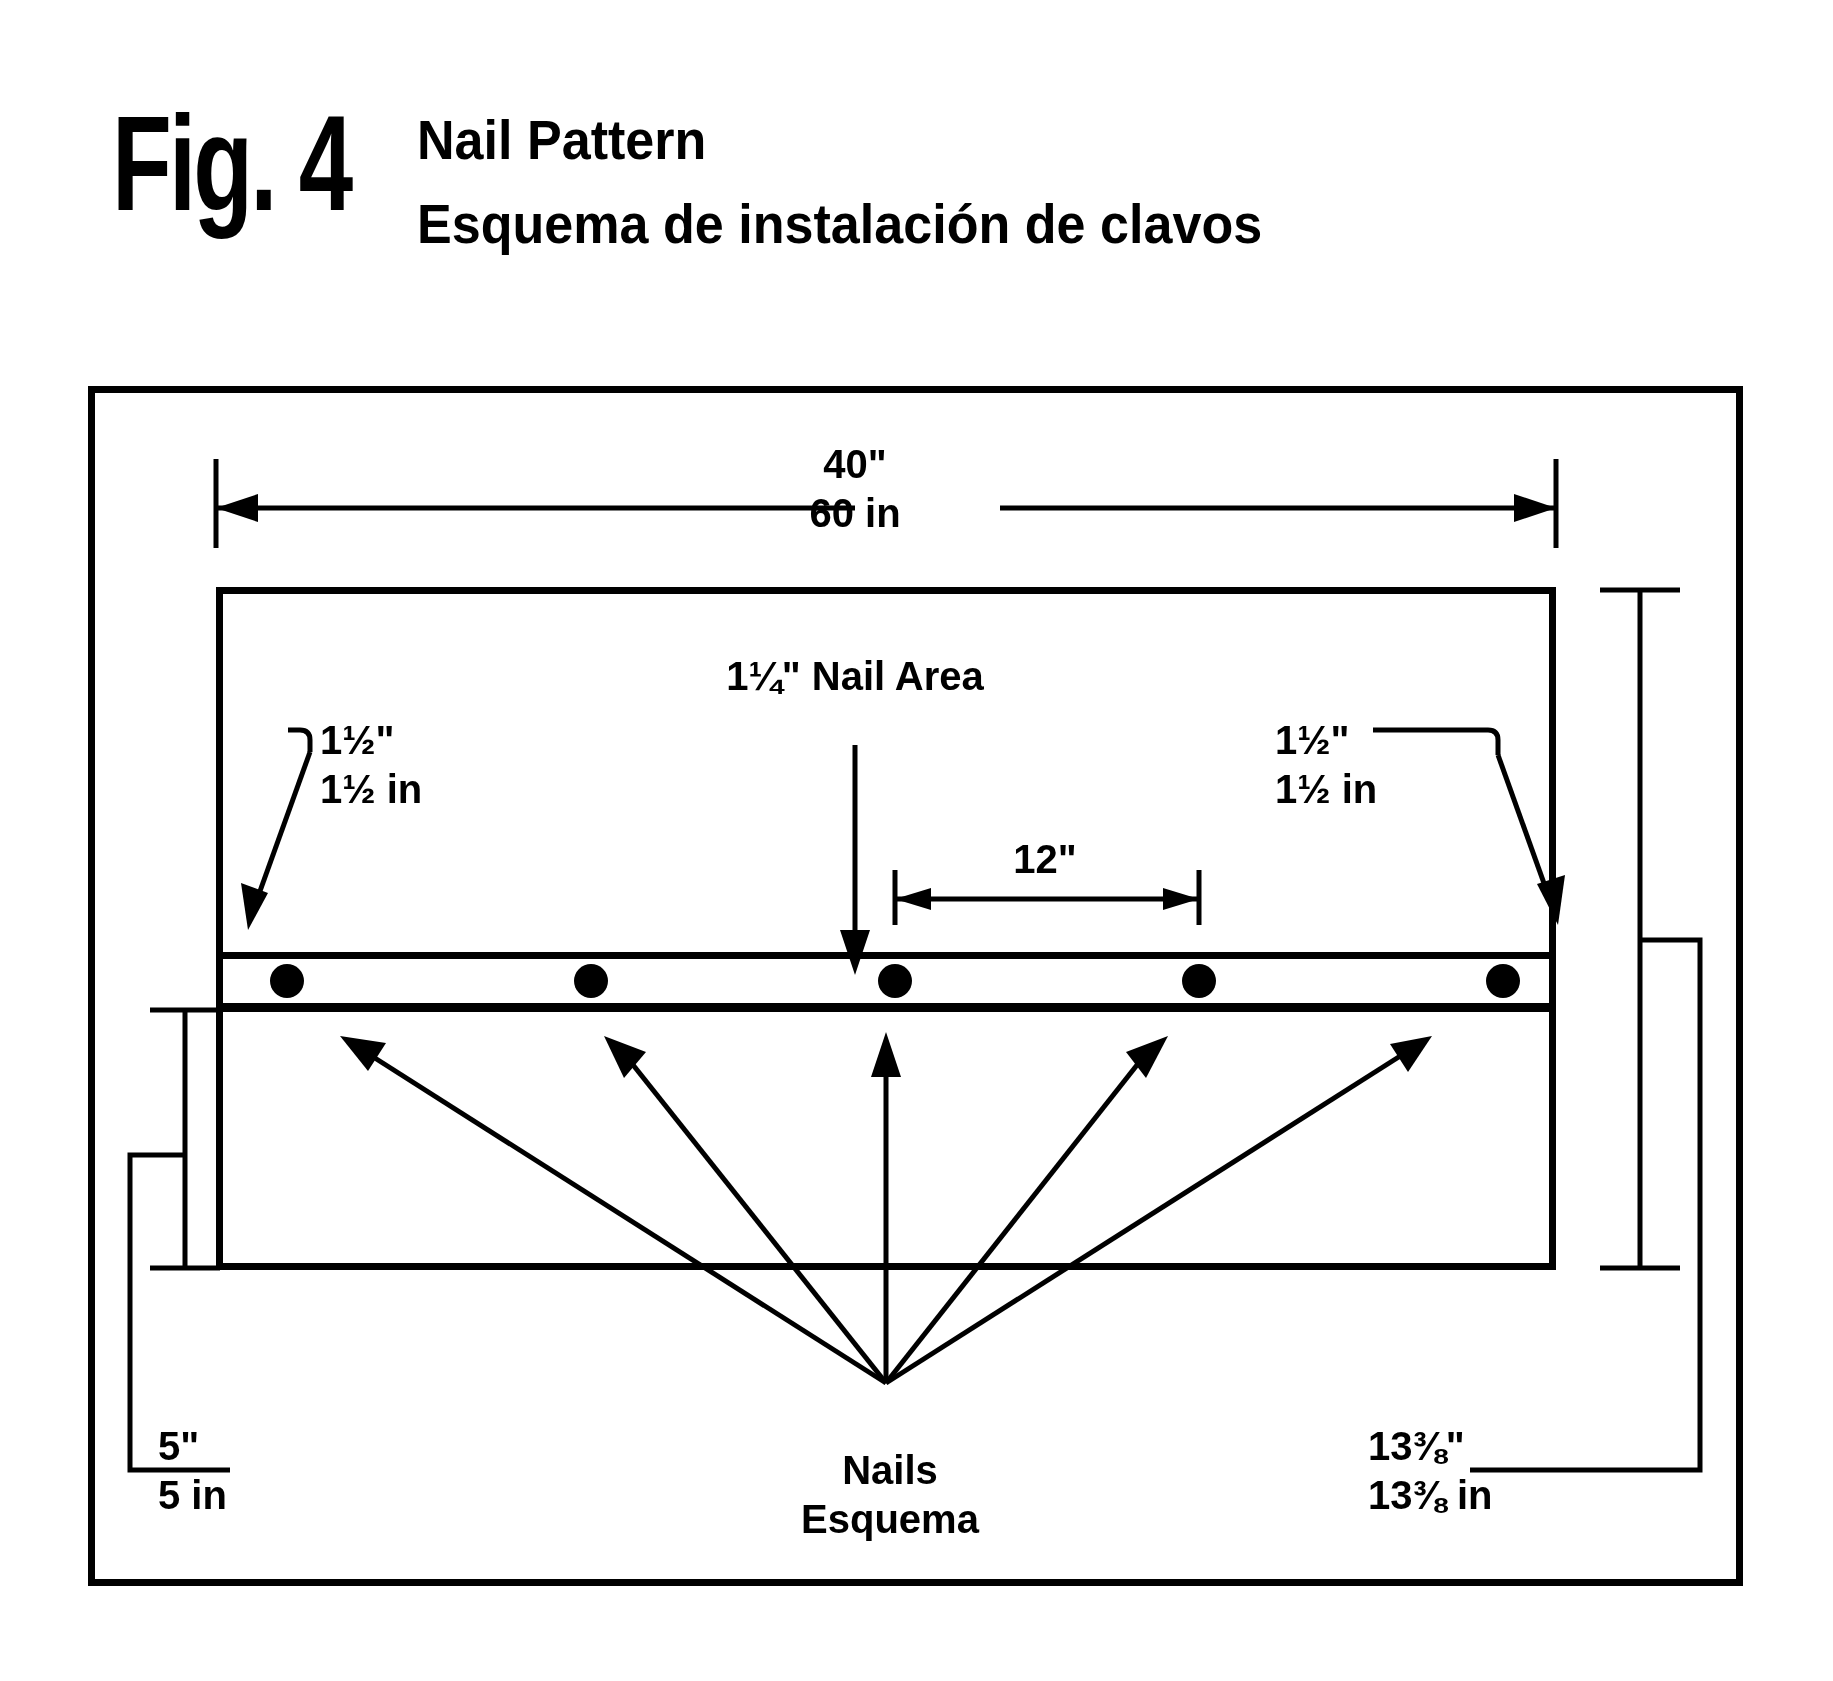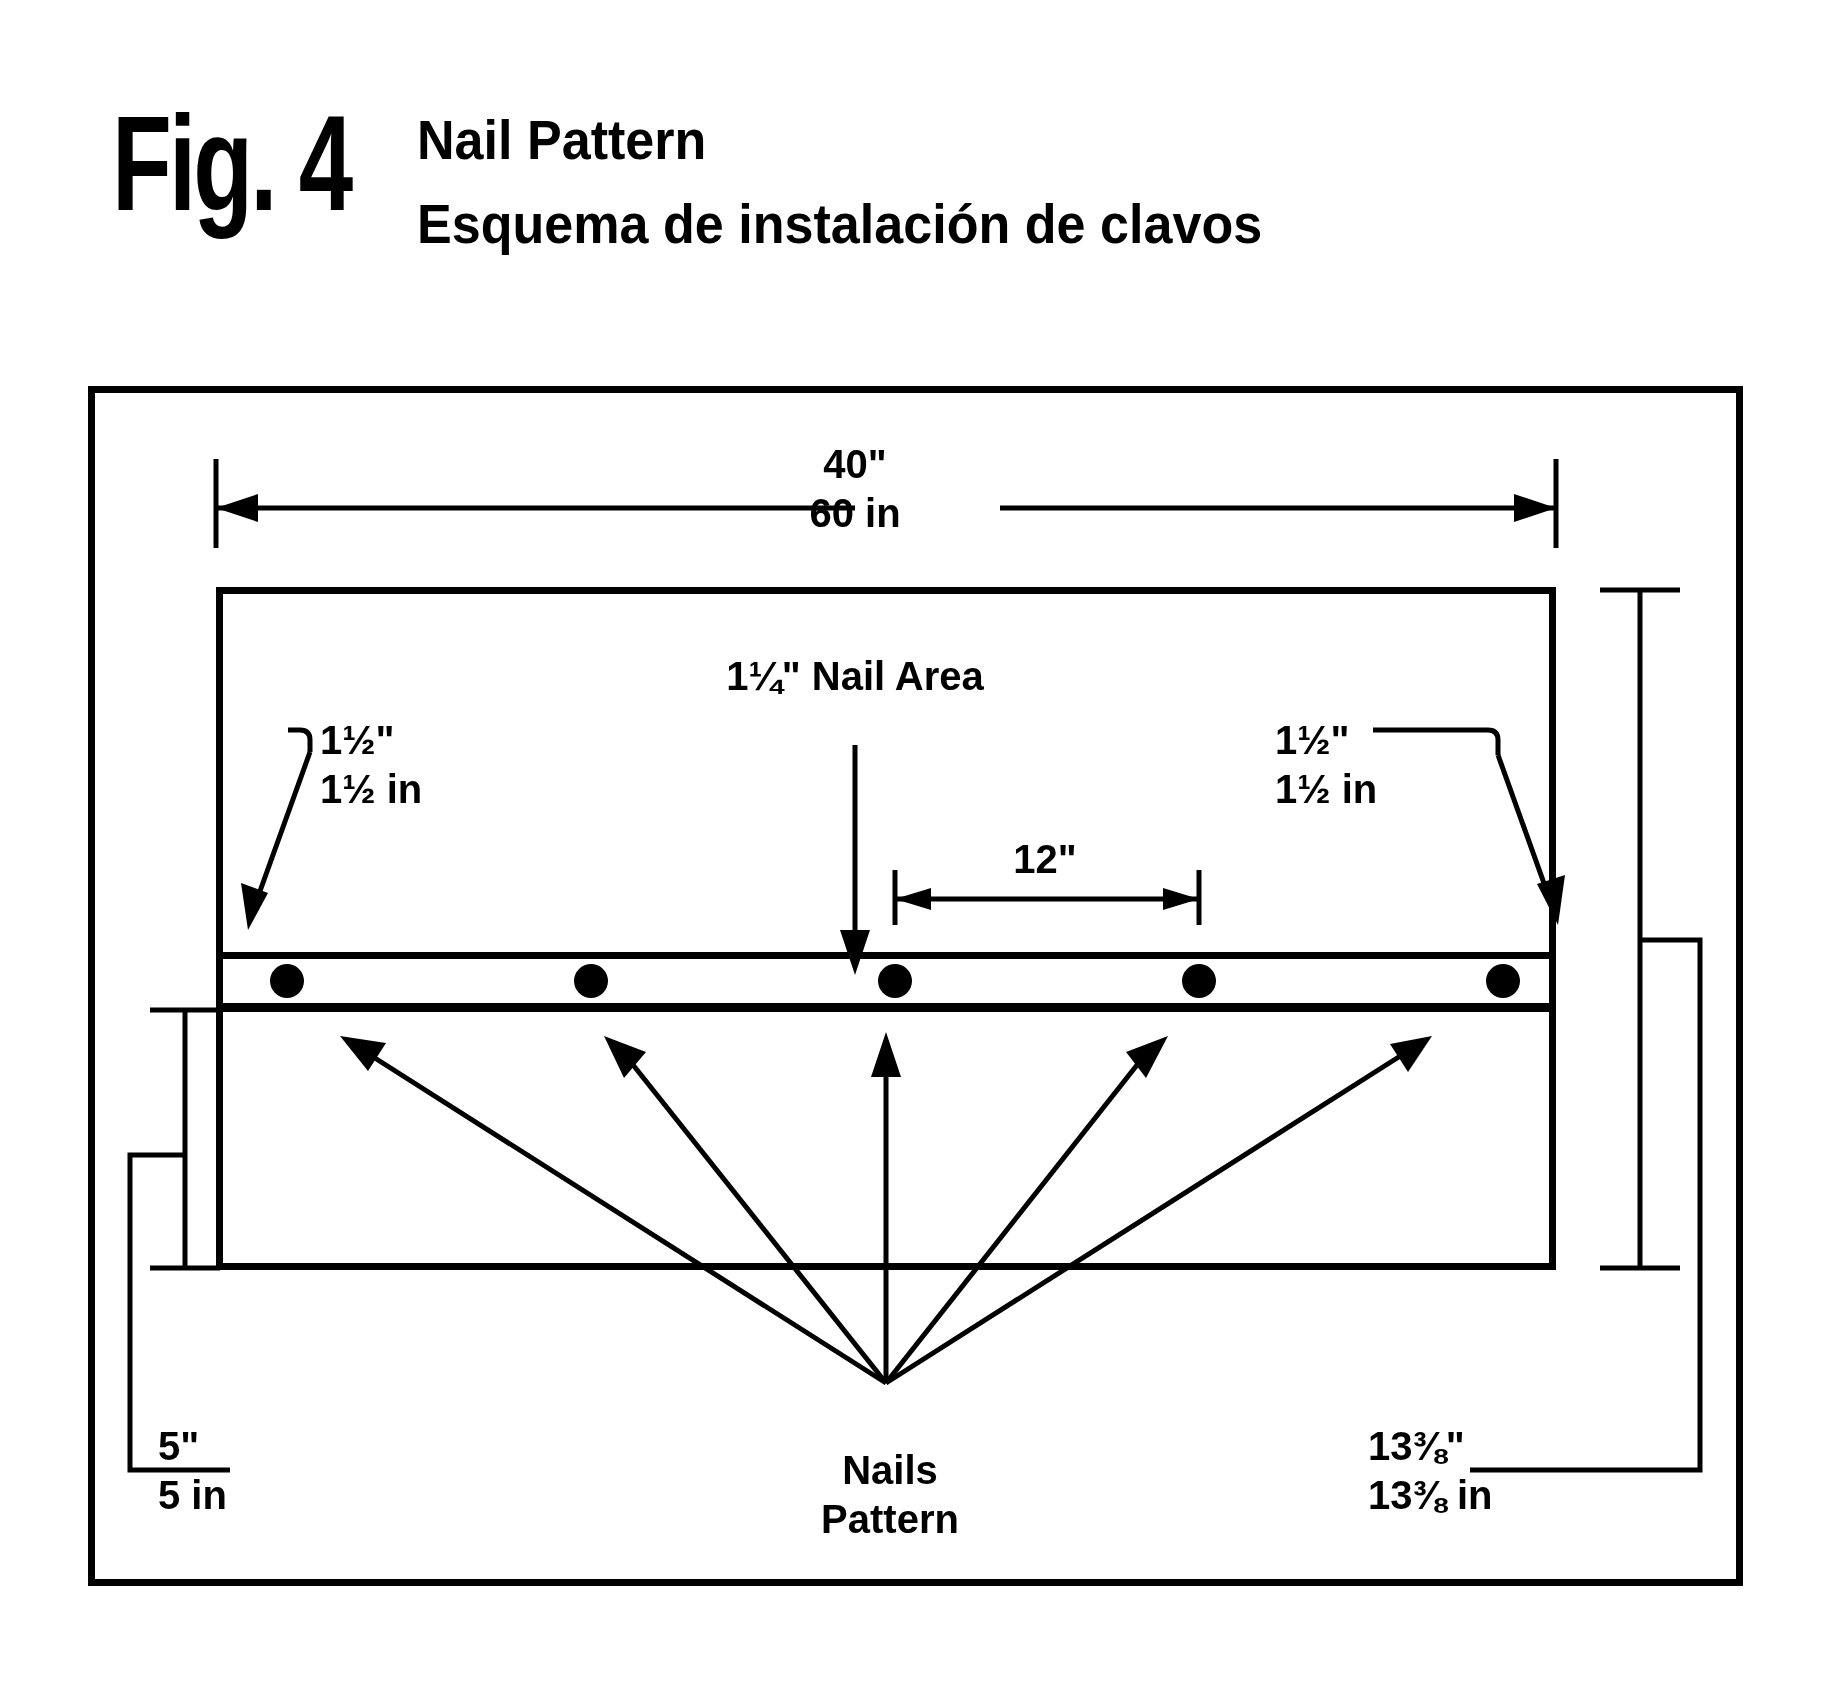--- a/index.html
+++ b/index.html
@@ -216,21 +216,21 @@
     <div>1½"</div>
     <div>1½ in</div>
   </div>
 
   <div class="lbl center" style="left:955px; top:835px; width:180px;">
     <span>12"</span>
   </div>
 
   <div class="lbl center" style="left:770px; top:1422px; width:240px;margin-top:24px;">
     <div>Nails</div>
-    <div>Pattern</div>
+    <div>Esquema</div>
   </div>
 
   <div class="lbl" style="left:158px; top:1422px;">
     <div>5"</div>
     <div>5 in</div>
   </div>
 
   <div class="lbl" style="left:1368px; top:1422px;">
     <div>13⅜"</div>
     <div>13⅜ in</div>

